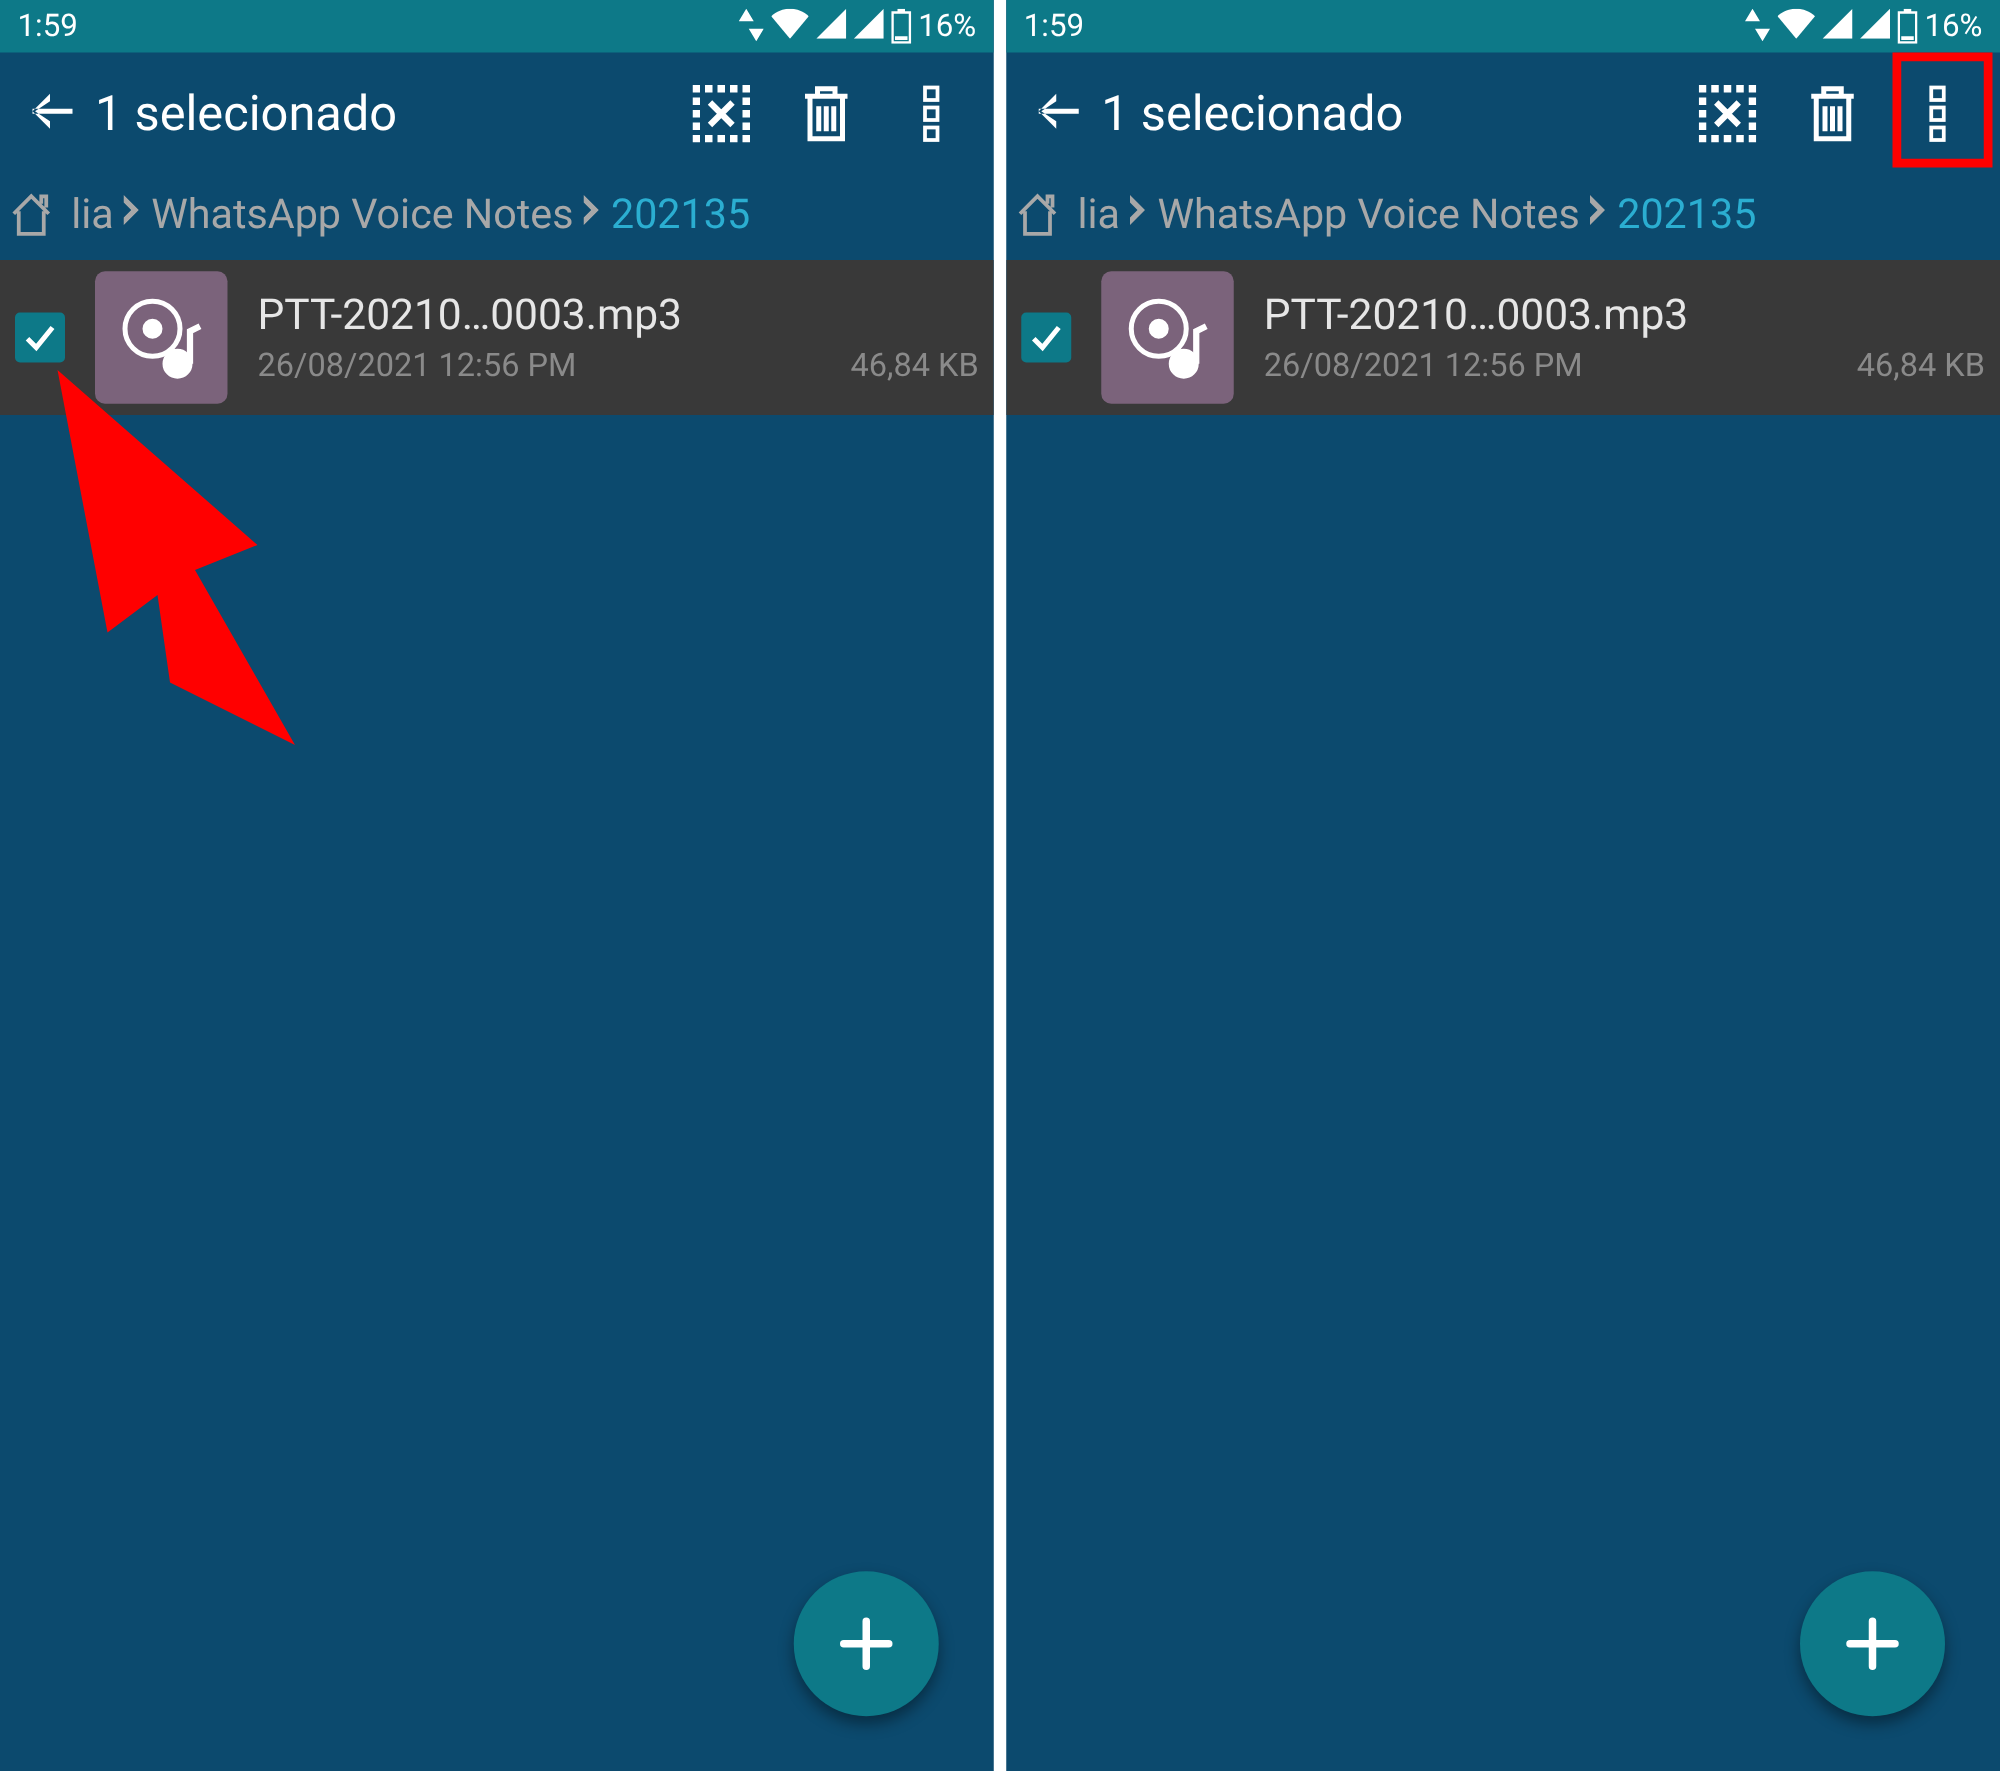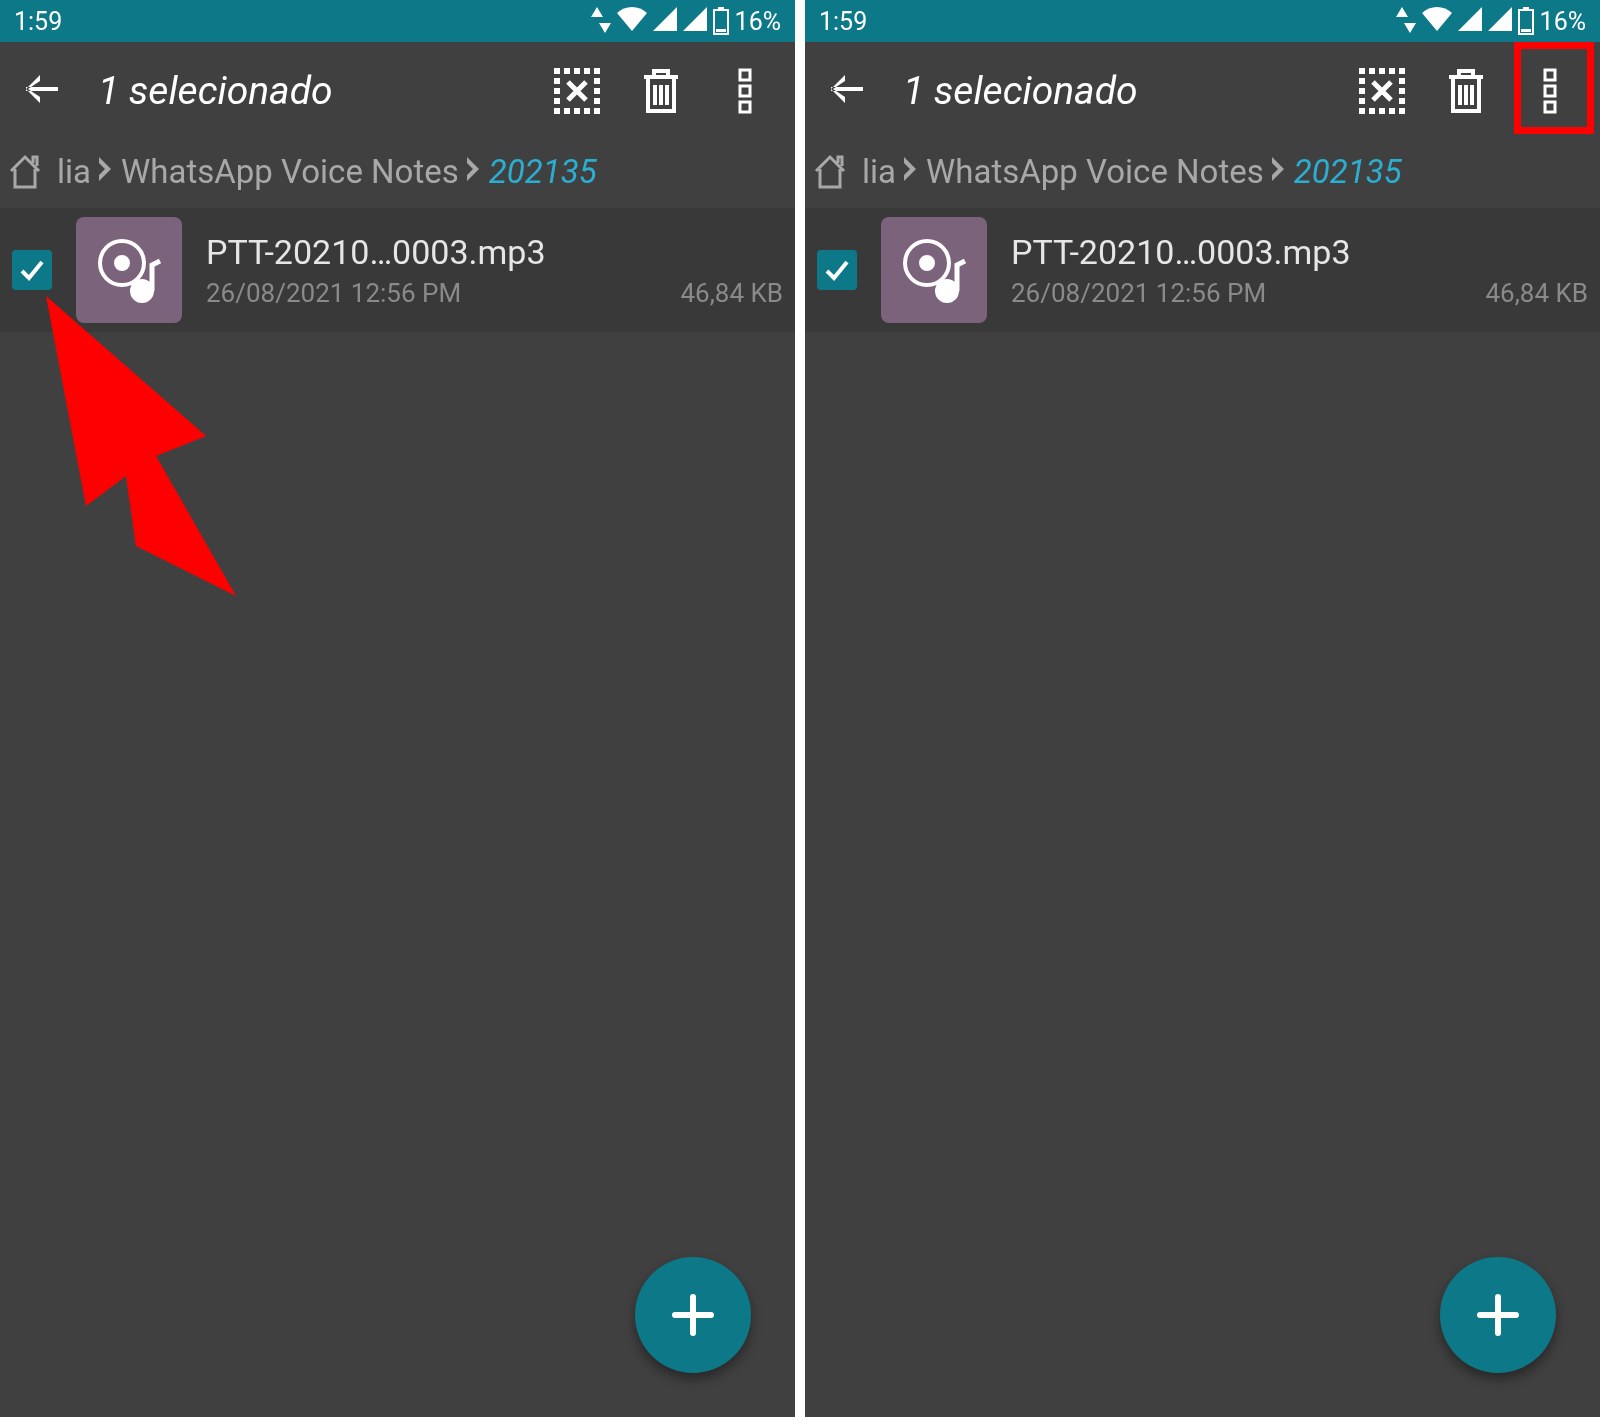--- a/index.html
+++ b/index.html
@@ -6,21 +6,21 @@
   body {
     background: #fff;
     font-family: Roboto, Arial, sans-serif;
     display: flex;
     width: 1600px;
     height: 1417px;
   }
   .phone {
     width: 795px;
     height: 1417px;
-    background: #404040;
+    background: #0c4a6e;
     position: relative;
     overflow: hidden;
   }
   .divider {
     width: 10px;
     height: 1417px;
     background: #fff;
   }
   
   .status-bar {
@@ -43,44 +43,43 @@
   .toolbar {
     height: 98px;
     display: flex;
     align-items: center;
     padding: 0 20px;
     color: #fff;
   }
   .toolbar .title {
     font-size: 39px;
     font-weight: 400;
-    margin-left: 38px;
+    margin-left: 16px;
     flex: 1;
-    font-style: italic;
   }
   .toolbar .action {
     width: 60px;
     height: 60px;
     display: flex;
     align-items: center;
     justify-content: center;
     margin-left: 24px;
   }
   
   .breadcrumb {
     height: 62px;
     display: flex;
     align-items: center;
     padding: 0 5px;
     font-size: 33px;
     color: #a8a8a8;
     gap: 0;
   }
   .breadcrumb .chev { margin: 0 6px; }
-  .breadcrumb .current { color: #2baed1; font-style: italic; }
+  .breadcrumb .current { color: #2baed1; }
   
   .file-row {
     height: 124px;
     background: #393939;
     display: flex;
     align-items: center;
     padding: 16px 12px;
     margin-top: 6px;
   }
   .checkbox {

